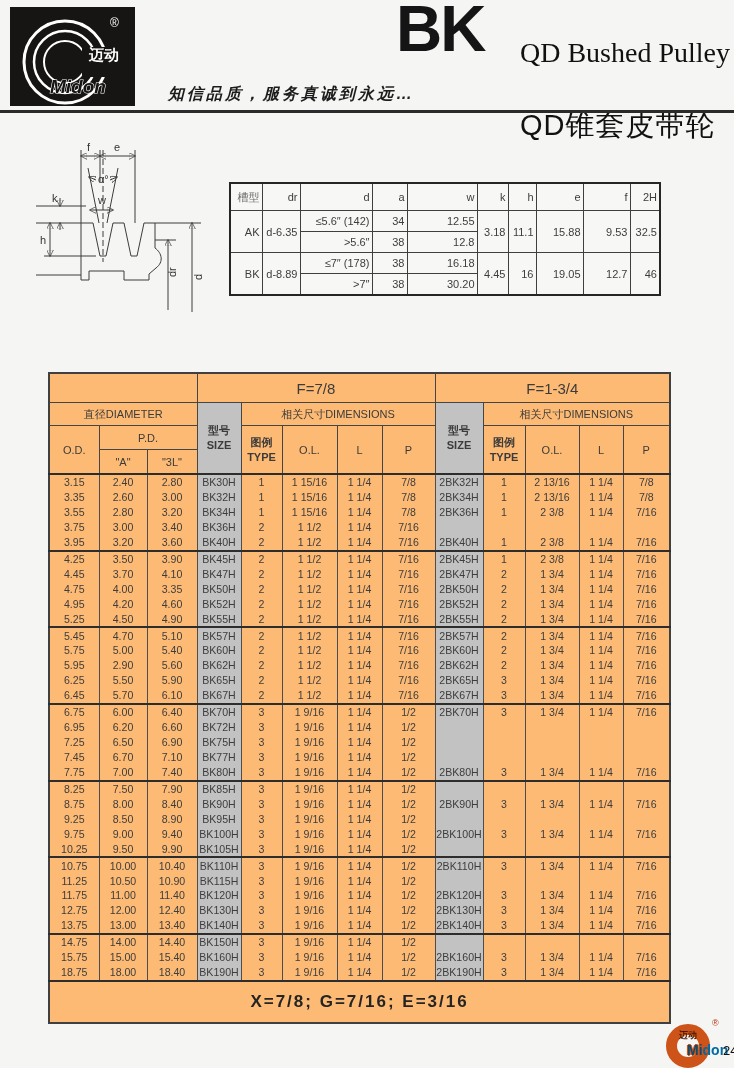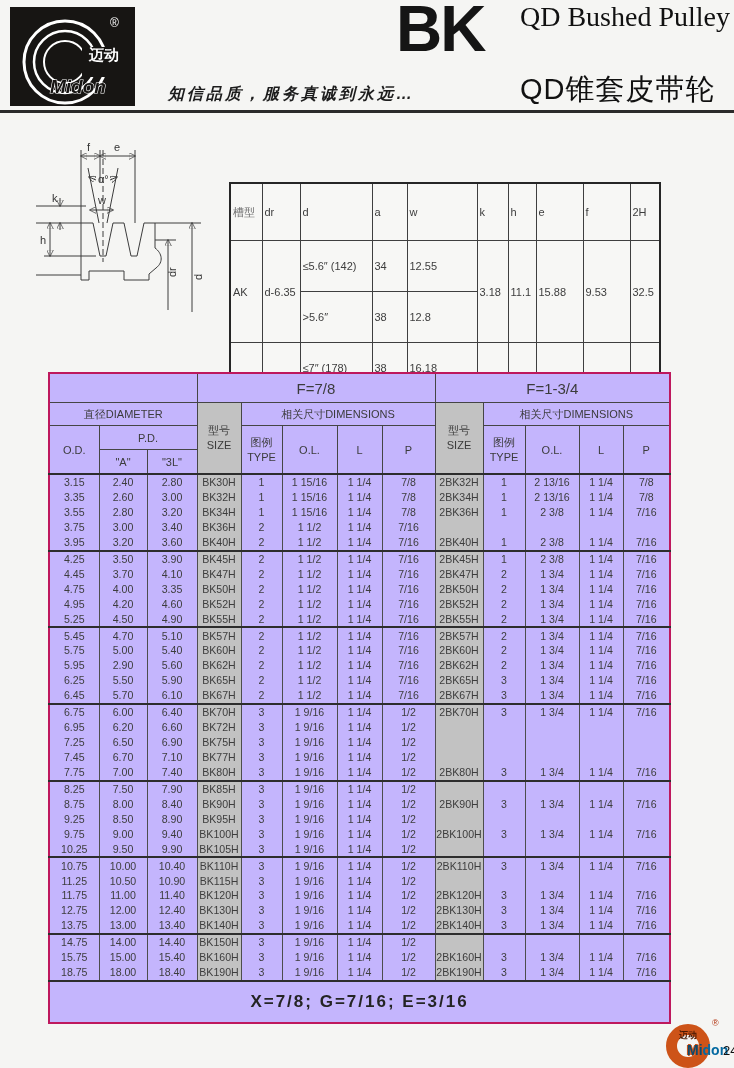--- a/index.html
+++ b/index.html
@@ -8,54 +8,54 @@
     background:#f5f5f3;
     font-family:"Liberation Sans","DejaVu Sans",sans-serif;
     color:#3a3a3a;overflow:hidden;
   }
   .abs{position:absolute;}
 
   
   .logo-box{left:10px;top:7px;width:125px;height:99px;background:#171513;}
   .title-bk{left:396px;top:-6px;font-size:64px;font-weight:bold;color:#151515;letter-spacing:-2px;line-height:1.1;}
   .title-right{right:4px;top:2px;text-align:left;}
-  .title-en{font-family:"Liberation Serif","DejaVu Serif",serif;font-size:28px;color:#111;line-height:1.1;white-space:nowrap;}
+  .title-en{font-family:"Liberation Serif","DejaVu Serif",serif;font-size:28px;color:#111;line-height:1.1;white-space:nowrap;margin-top:36px;}
   .title-cn{font-size:29px;color:#111;line-height:1.15;letter-spacing:1px;white-space:nowrap;margin-top:40px;}
   .tagline{left:168px;top:84px;font-size:16px;font-style:italic;font-weight:bold;color:#1d1d1d;letter-spacing:3px;}
   .header-rule{left:0;top:110px;width:734px;height:3px;background:#2b2b2b;}
 
   
   table{border-collapse:collapse;table-layout:fixed;}
   .groove-table{left:229px;top:182px;font-size:11px;}
-  .groove-table td{border:1px solid #3f3f3f;text-align:left;padding:15px 2px;height:20px;color:#3d3d3d;background:#f7f7f5;}
+  .groove-table td{border:1px solid #3f3f3f;text-align:right;padding:0 2px;height:20px;color:#3d3d3d;background:#f7f7f5;}
   .groove-table{border:2px solid #262626;}
   .groove-table tr.gh td{height:26px;}
   .groove-table .dim{color:#6d6d6d;}
 
   
   .diagram{left:36px;top:120px;}
   .diagram text{font-family:"Liberation Sans","DejaVu Sans",sans-serif;fill:#333;font-size:11px;}
   .diagram line,.diagram path,.diagram polyline{stroke:#3c3c3c;fill:none;stroke-width:1;}
 
   
-  .main-table{left:48px;top:372px;width:621px;border:2px solid #be185d;font-size:11px;background:#c4b5fd;}
+  .main-table{left:48px;top:372px;width:621px;border:2px solid #404040;font-size:11px;background:#fdba74;}
   .main-table thead td{border:1px solid #454545;text-align:center;vertical-align:middle;color:#3b3b3b;padding:0;}
   .main-table tr.hr1 td{height:28px;font-size:15px;}
   .main-table tr.hr2 td{height:22px;}
   .main-table tr.hr3 td{height:23px;}
   .main-table tr.hr4 td{height:23px;}
   .main-table tbody td{
     border-left:1px solid #4d4d4d;border-right:1px solid #4d4d4d;
     text-align:center;height:14.95px;padding:0;font-size:10.6px;color:#3d3d3d;line-height:1;
   }
   .main-table tbody tr:first-child td{border-top:2px solid #2d2d2d;}
   .main-table .shade{background:#c2c2c2;}
   .main-table tfoot td{border-top:2px solid #2d2d2d;height:38px;text-align:center;
     font-size:17px;font-weight:bold;color:#242424;letter-spacing:2px;}
-  .two-line span{display:block;line-height:1.35;}
+  .two-line span{display:block;line-height:1.35;font-weight:bold;}
 
   
   .bl-ring{left:666px;top:1024px;width:44px;height:44px;box-sizing:border-box;border:11px solid #cd5318;border-radius:50%;}
   .bl-cn{left:679px;top:1031px;font-size:9px;font-weight:bold;color:#4a1a04;line-height:1;}
   .bl-reg{left:712px;top:1018px;font-size:9px;color:#b23410;}
   .bl-word{left:687px;top:1043px;font-size:14px;font-weight:bold;line-height:1;white-space:nowrap;}
   .bl-word .mi{color:#0c4a6e;text-shadow:-1px 0 #cd5318,1px 0 #cd5318,0 -1px #cd5318,0 1px #cd5318;}
   .bl-word .don{color:#0369a1;}
   .bl-page{left:723px;top:1043px;font-size:13px;color:#111;}
 </style>

